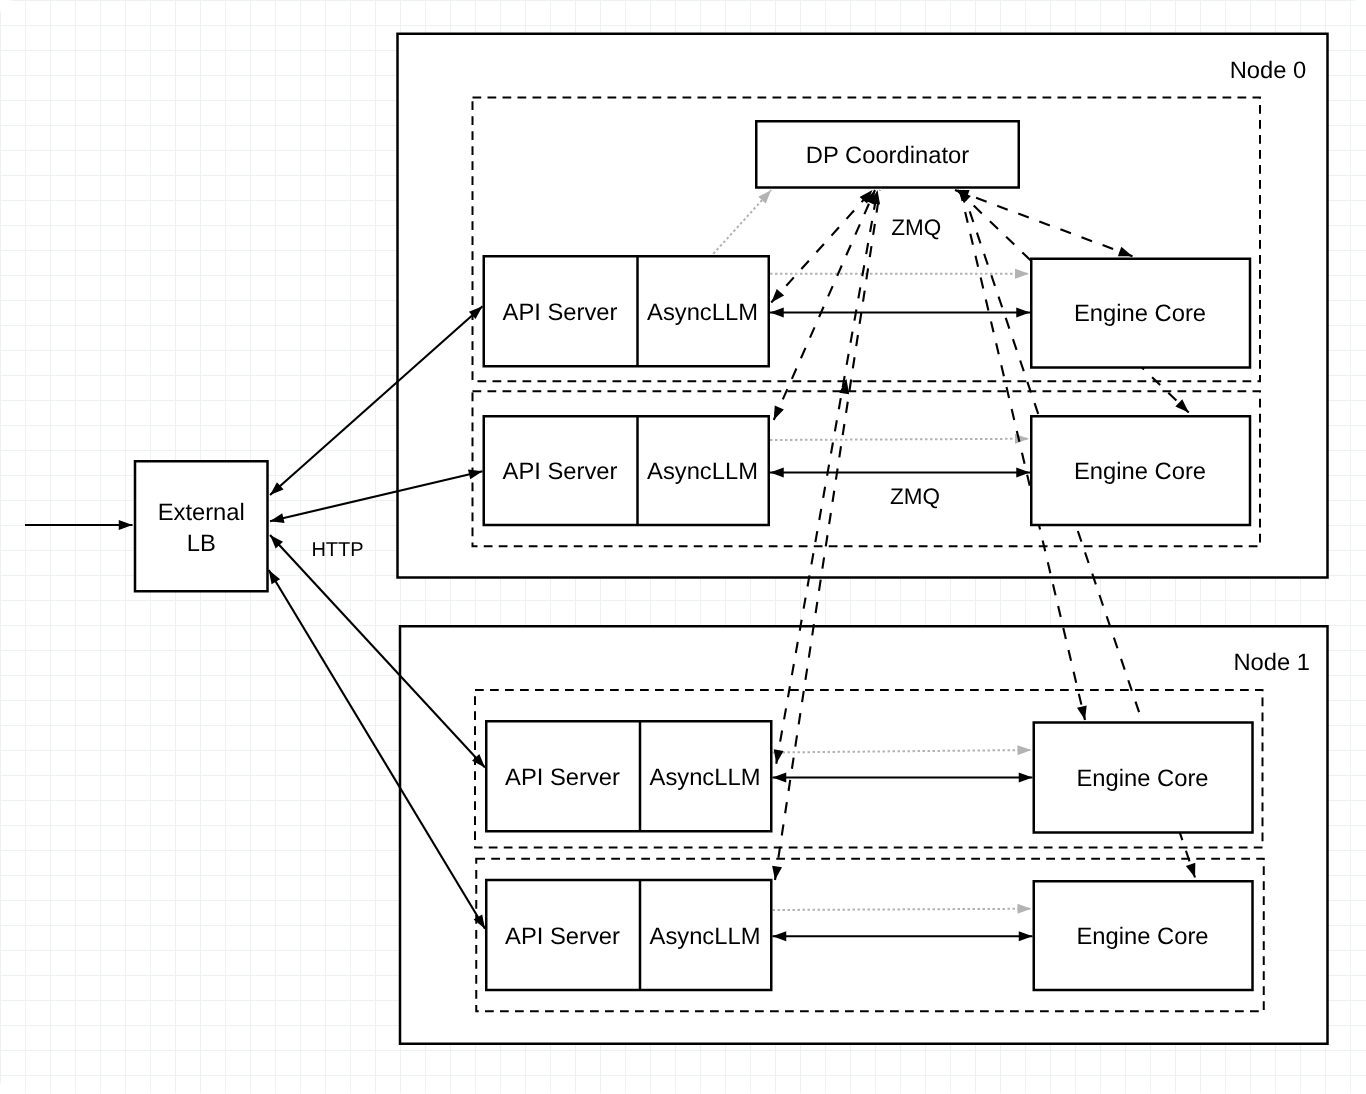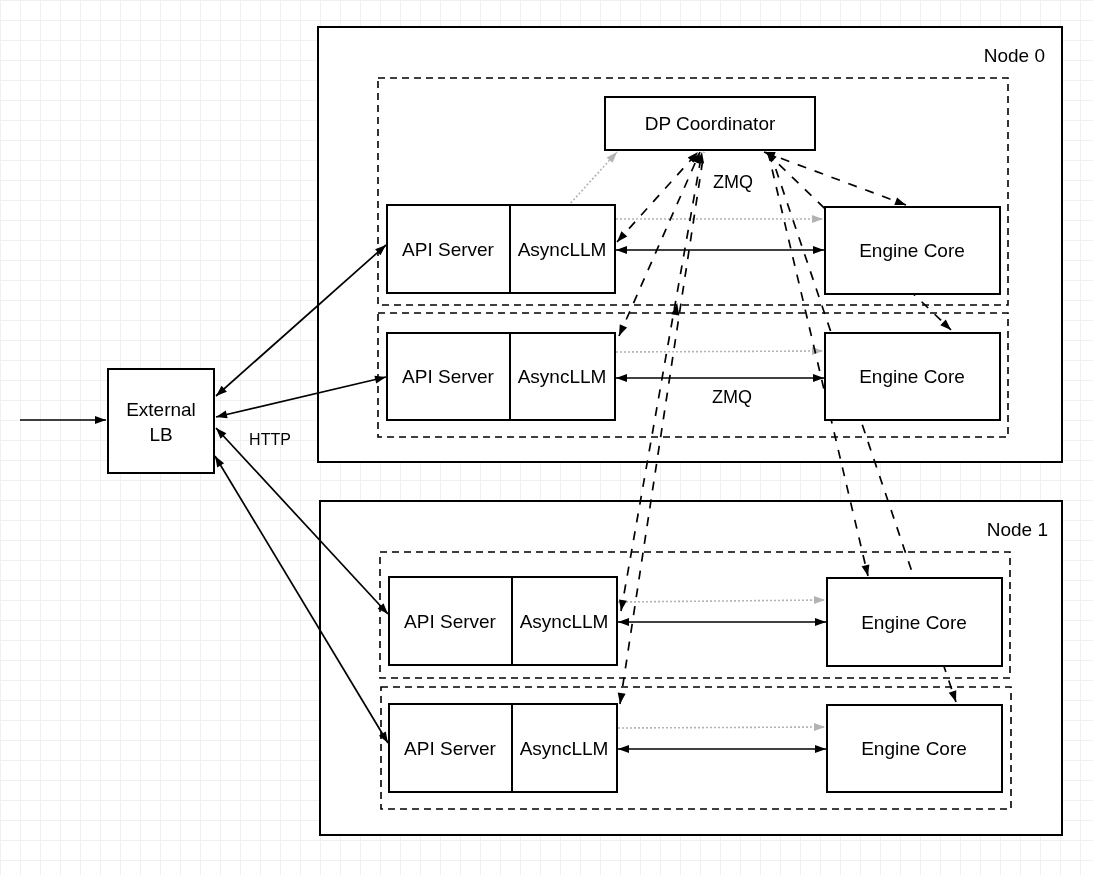--- a/index.html
+++ b/index.html
@@ -4,20 +4,21 @@
 <style>
   html,body{margin:0;padding:0;}
   body{font-family:"Liberation Sans",sans-serif;}
   .canvas{
     position:relative;width:1093px;height:875px;overflow:hidden;
     background-color:#ffffff;
     background-image:
       linear-gradient(#eef1f2 1px, transparent 1px),
       linear-gradient(90deg, #eef1f2 1px, transparent 1px);
     background-size:20px 20px;
+    border-radius:12px;
   }
   svg{position:absolute;left:0;top:0;}
   text{font-family:"Liberation Sans",sans-serif;fill:#000;}
   .boxlabel{font-size:19px;}
   .nodetitle{font-size:19px;}
   .edgelabel{font-size:18px;}
   .httplabel{font-size:16px;}
   .node-rect{fill:#ffffff;stroke:#000;stroke-width:2;}
   .inner-rect{fill:#ffffff;stroke:#000;stroke-width:2;}
   .dashed-group{fill:none;stroke:#000;stroke-width:1.6;stroke-dasharray:7 5;}

